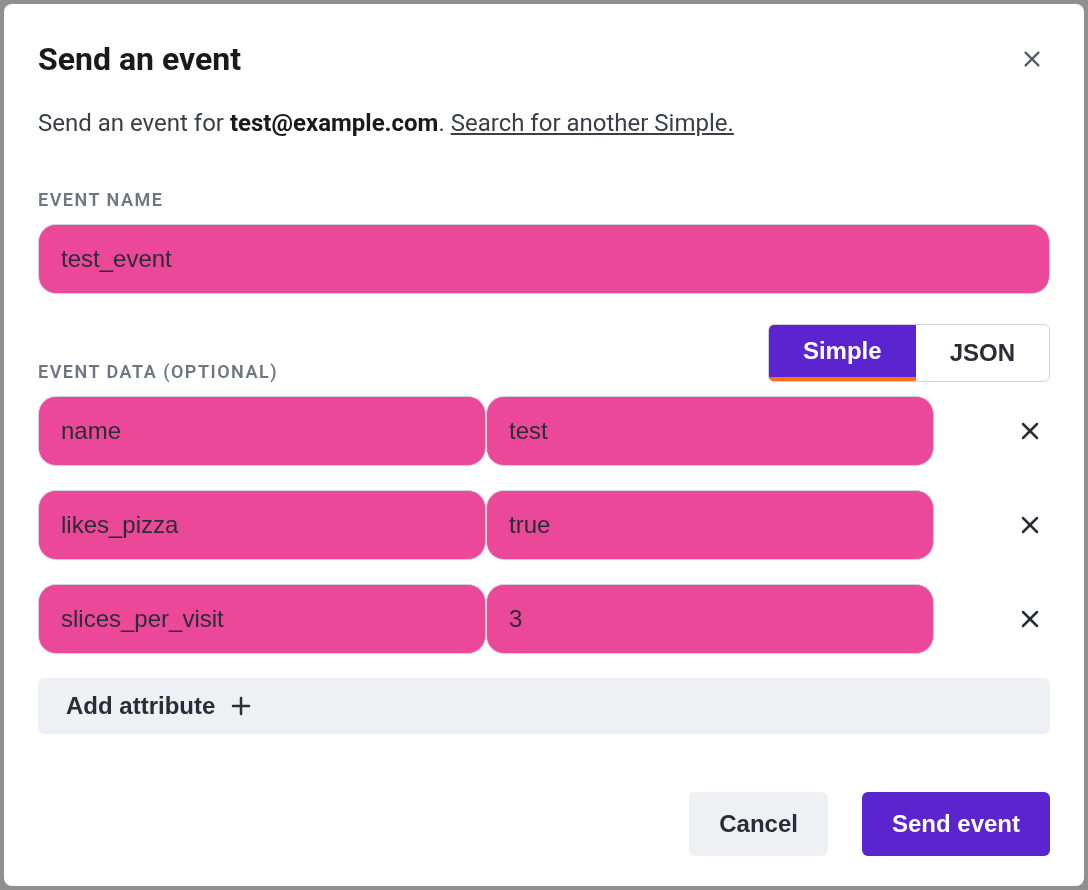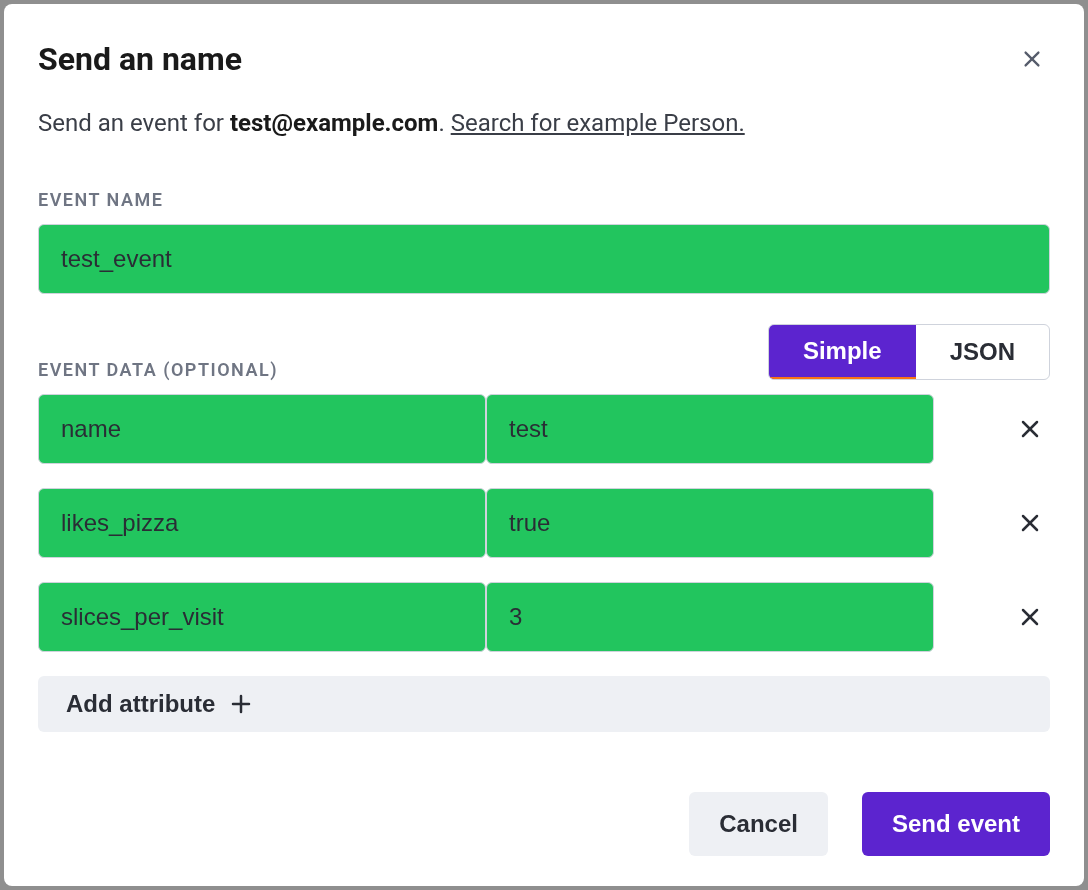--- a/index.html
+++ b/index.html
@@ -63,25 +63,25 @@
       font-weight: 600;
       letter-spacing: 1.5px;
       color: #6f7583;
       margin-bottom: 14px;
       text-transform: uppercase;
     }
     .text-input {
       width: 100%;
       height: 70px;
       border: 1px solid #cfd3dc;
-      border-radius: 6px;
+      border-radius: 18px;
       padding: 0 22px;
       font-size: 24px;
       color: #2a2d35;
-      background: #22c55e;
+      background: #ec4899;
       outline: none;
     }
     .event-name-block { margin-bottom: 30px; }
     .data-header {
       display: flex;
       align-items: flex-end;
       justify-content: space-between;
       margin-bottom: 14px;
     }
     .segmented {
@@ -96,21 +96,21 @@
       background: transparent;
       font-size: 24px;
       font-weight: 600;
       padding: 12px 34px;
       cursor: pointer;
       color: #2a2d35;
     }
     .segmented button.active {
       background: #5c24cf;
       color: #fff;
-      border-bottom: 3px solid #f97316;
+      border-bottom: 5px solid #f97316;
       margin-bottom: -1px;
     }
     .attr-rows {
       display: flex;
       flex-direction: column;
       gap: 24px;
       margin-bottom: 24px;
     }
     .attr-row {
       display: flex;
@@ -162,31 +162,31 @@
     }
     .btn-secondary { background: #eef0f4; color: #2a2d35; }
     .btn-primary { background: #5c24cf; color: #fff; }
   </style>
 </head>
 <body>
 
 <div class="modal">
 
   <div class="modal-header">
-    <h1 class="modal-title">Send an name</h1>
+    <h1 class="modal-title">Send an event</h1>
     <button class="close-btn">
       <svg viewBox="0 0 24 24" fill="none" stroke="currentColor" stroke-width="2.5" stroke-linecap="round">
         <line x1="5" y1="5" x2="19" y2="19"></line>
           <line x1="19" y1="5" x2="5" y2="19"></line>
       </svg>
     </button>
   </div>
 
   <p class="subtext">
-    <span>Send an event for </span><span class="email">test@example.com</span><span>. </span><a class="search-link">Search for example Person.</a>
+    <span>Send an event for </span><span class="email">test@example.com</span><span>. </span><a class="search-link">Search for another Simple.</a>
   </p>
 
   <div class="event-name-block">
     <div class="field-label">EVENT NAME</div>
     <input type="text" class="text-input" value="test_event" style="">
   </div>
 
   <div class="data-header">
     <div class="field-label" style="margin-bottom:0">EVENT DATA (OPTIONAL)</div>
     <div class="segmented">

